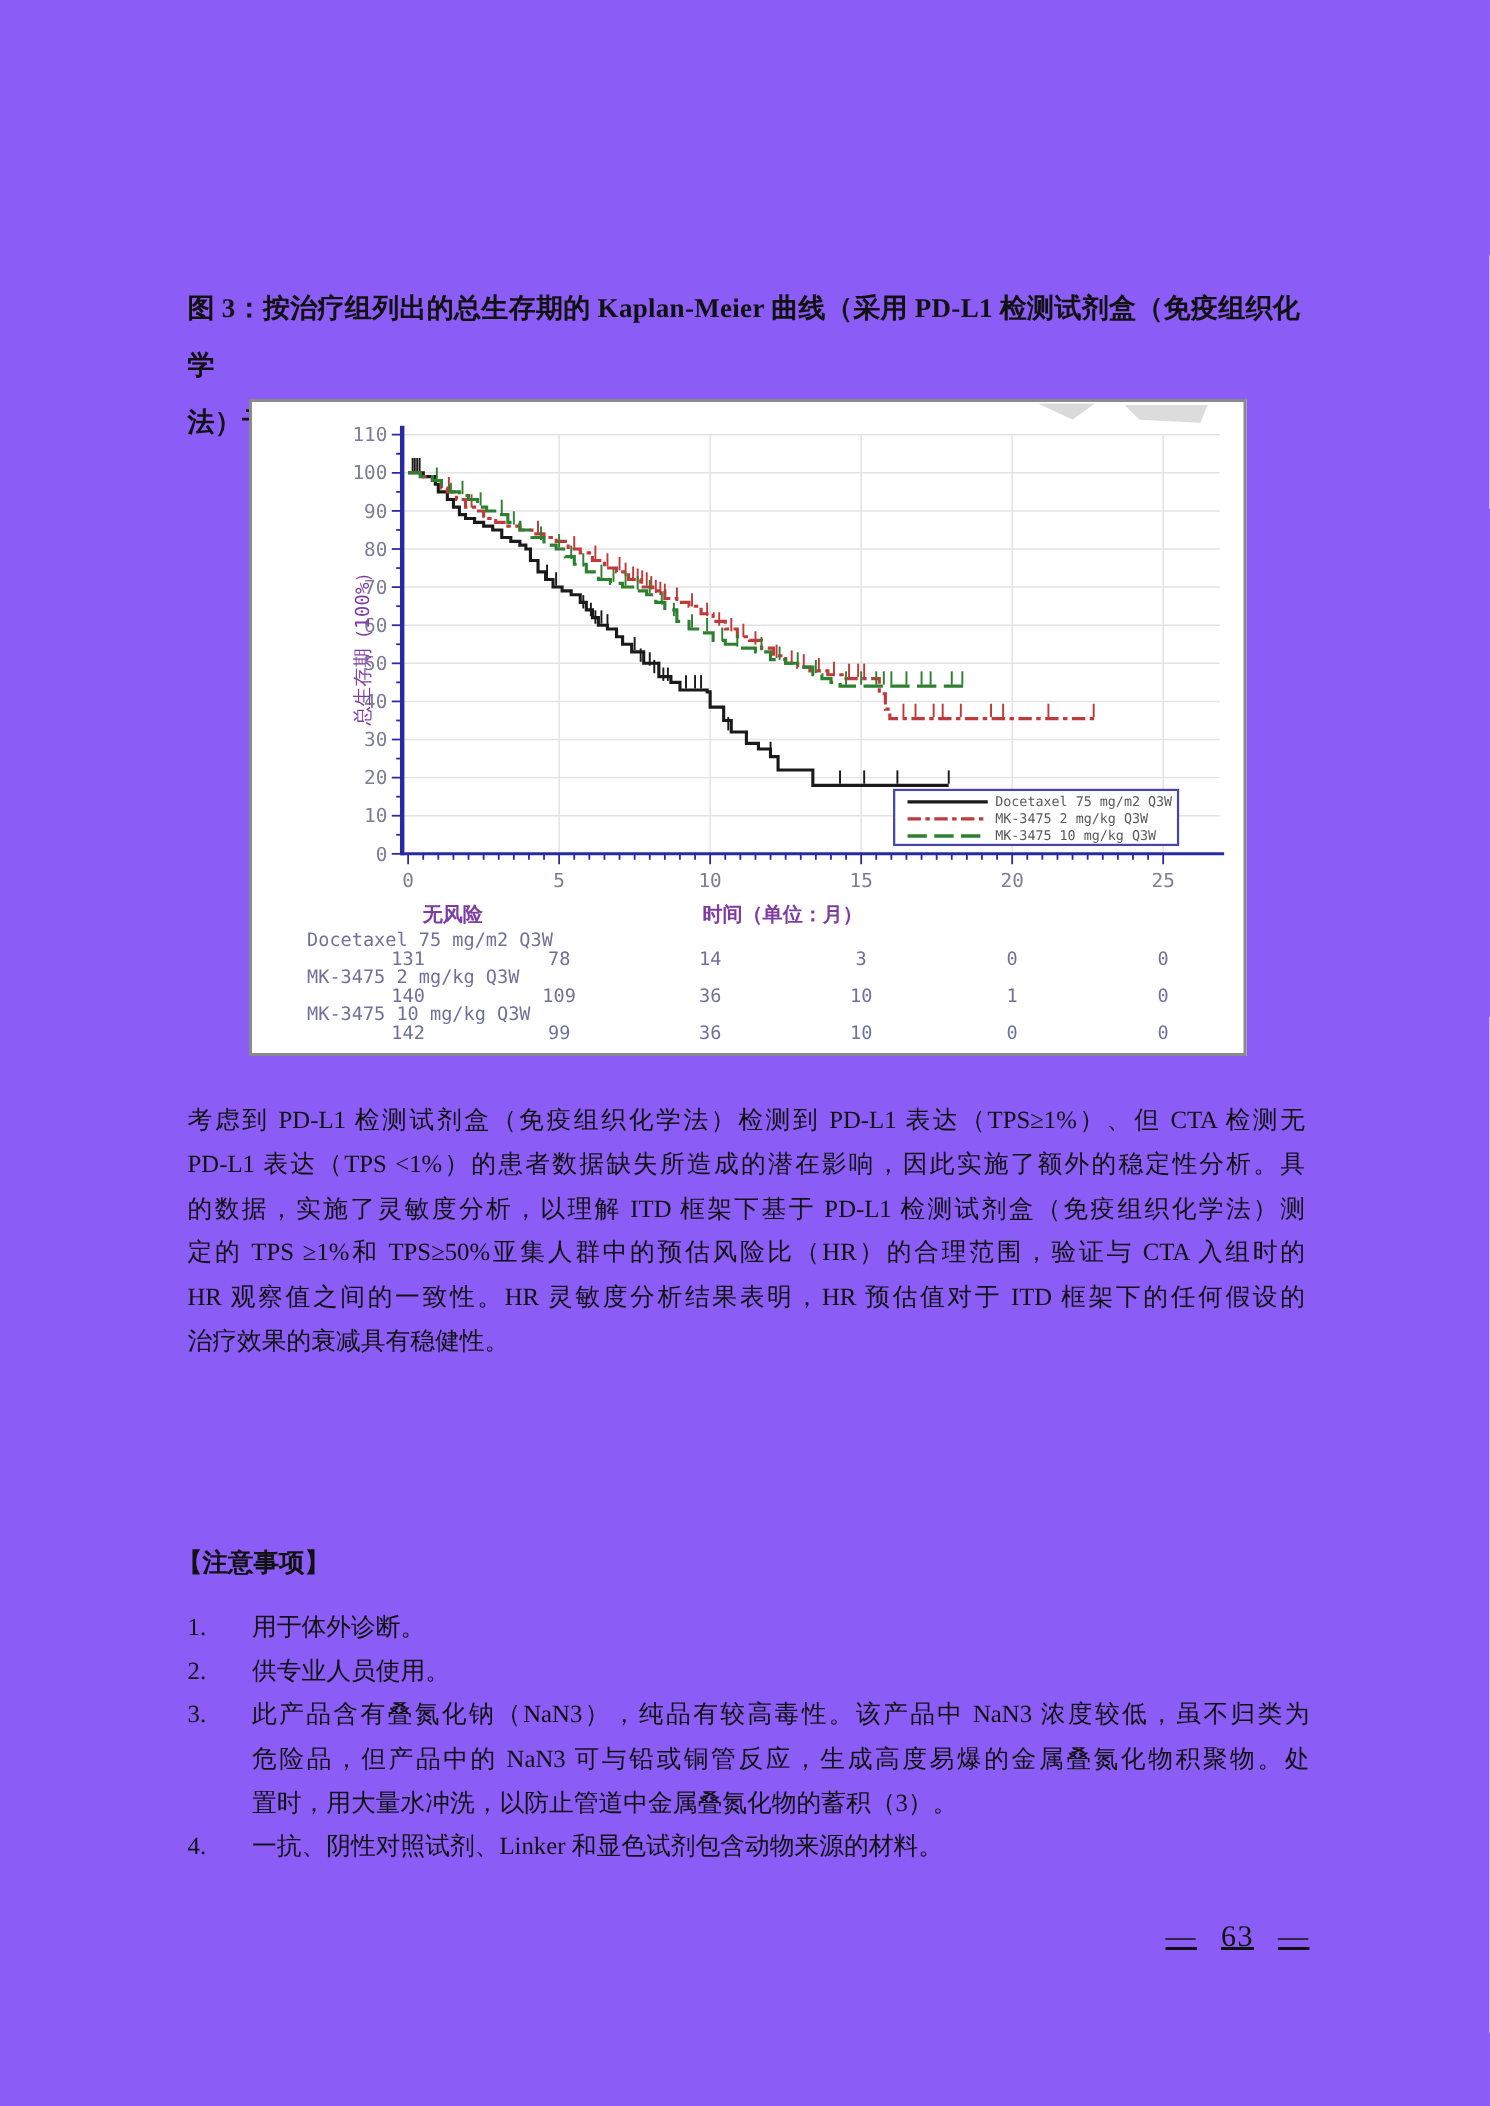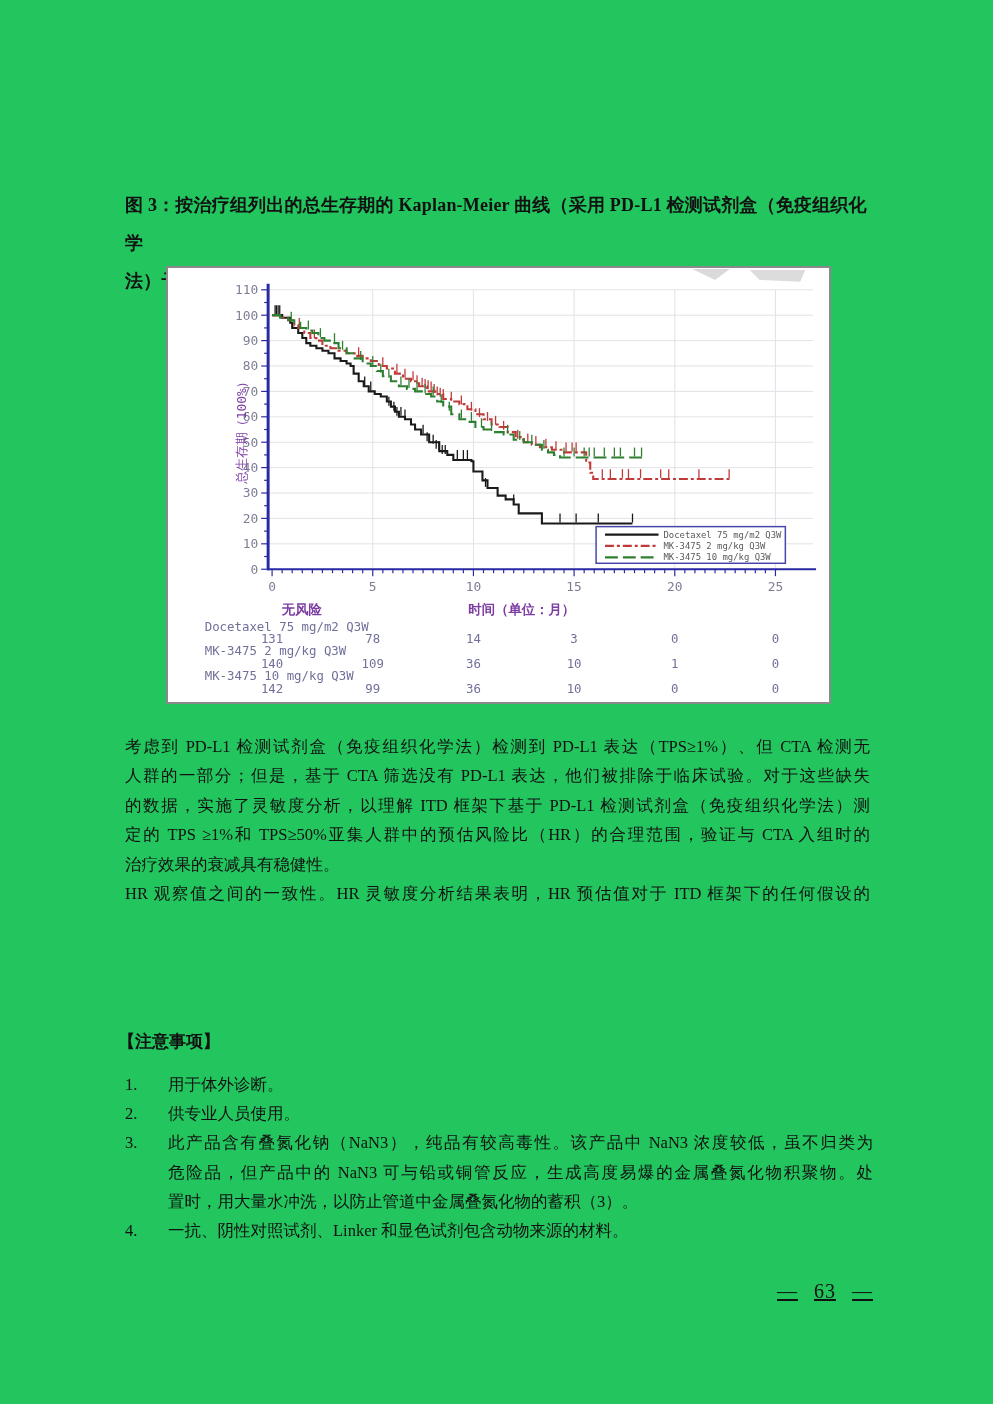--- a/index.html
+++ b/index.html
@@ -1,16 +1,16 @@
 <!DOCTYPE html>
 <html><head>
 <meta charset="utf-8">
 <style>
   html,body{margin:0;padding:0;background:#ffffff;}
-  .page{position:relative;width:993px;height:1404px;background:#22c55e;overflow:hidden;
+  .page{position:relative;width:993px;height:1404px;background:#8b5cf6;overflow:hidden;
         font-family:"Liberation Serif",serif;color:#111;}
   .fig-title{position:absolute;left:125px;top:186px;width:752px;
              font-size:18px;font-weight:bold;line-height:38px;letter-spacing:.2px;}
   .figure-box{position:absolute;left:166px;top:266px;width:665px;height:438px;
               border:2px solid #8a8a8a;box-sizing:border-box;background:#fff;}
   .figure-box svg{display:block;width:661px;height:434px;}
   .body-text{position:absolute;left:125px;top:732px;width:745px;
              font-size:16.5px;line-height:29.4px;}
   .jline{text-align:justify;text-align-last:justify;}
   .jline.last{text-align:left;text-align-last:left;}
@@ -281,25 +281,25 @@
         <text x="205.6" y="428.5" text-anchor="middle" font-size="12.5" font-family="&quot;DejaVu Sans Mono&quot;, monospace" fill="#70709a">99</text>
         <text x="307.2" y="428.5" text-anchor="middle" font-size="12.5" font-family="&quot;DejaVu Sans Mono&quot;, monospace" fill="#70709a">36</text>
         <text x="408.8" y="428.5" text-anchor="middle" font-size="12.5" font-family="&quot;DejaVu Sans Mono&quot;, monospace" fill="#70709a">10</text>
         <text x="510.4" y="428.5" text-anchor="middle" font-size="12.5" font-family="&quot;DejaVu Sans Mono&quot;, monospace" fill="#70709a">0</text>
         <text x="612" y="428.5" text-anchor="middle" font-size="12.5" font-family="&quot;DejaVu Sans Mono&quot;, monospace" fill="#70709a">0</text>
       </svg>
   </div>
 
   <div class="body-text">
     <div class="jline">考虑到 PD-L1 检测试剂盒（免疫组织化学法）检测到 PD-L1 表达（TPS≥1%）、但 CTA 检测无</div>
-    <div class="jline">人群的一部分；但是，基于 CTA 筛选没有 PD-L1 表达，他们被排除于临床试验。对于这些缺失</div>
+    <div class="jline">PD-L1 表达（TPS &lt;1%）的患者数据缺失所造成的潜在影响，因此实施了额外的稳定性分析。具</div>
     <div class="jline">的数据，实施了灵敏度分析，以理解 ITD 框架下基于 PD-L1 检测试剂盒（免疫组织化学法）测</div>
     <div class="jline">定的 TPS ≥1%和 TPS≥50%亚集人群中的预估风险比（HR）的合理范围，验证与 CTA 入组时的</div>
+    <div class="jline">HR 观察值之间的一致性。HR 灵敏度分析结果表明，HR 预估值对于 ITD 框架下的任何假设的</div>
     <div class="jline last">治疗效果的衰减具有稳健性。</div>
-    <div class="jline">HR 观察值之间的一致性。HR 灵敏度分析结果表明，HR 预估值对于 ITD 框架下的任何假设的</div>
   </div>
 
   <div class="notes-heading">【注意事项】</div>
 
   <div class="notes-list">
     <div class="note-item">
       <div class="note-num">1.</div>
       <div class="note-lines">
         <div class="jline last">用于体外诊断。</div>
       </div>

